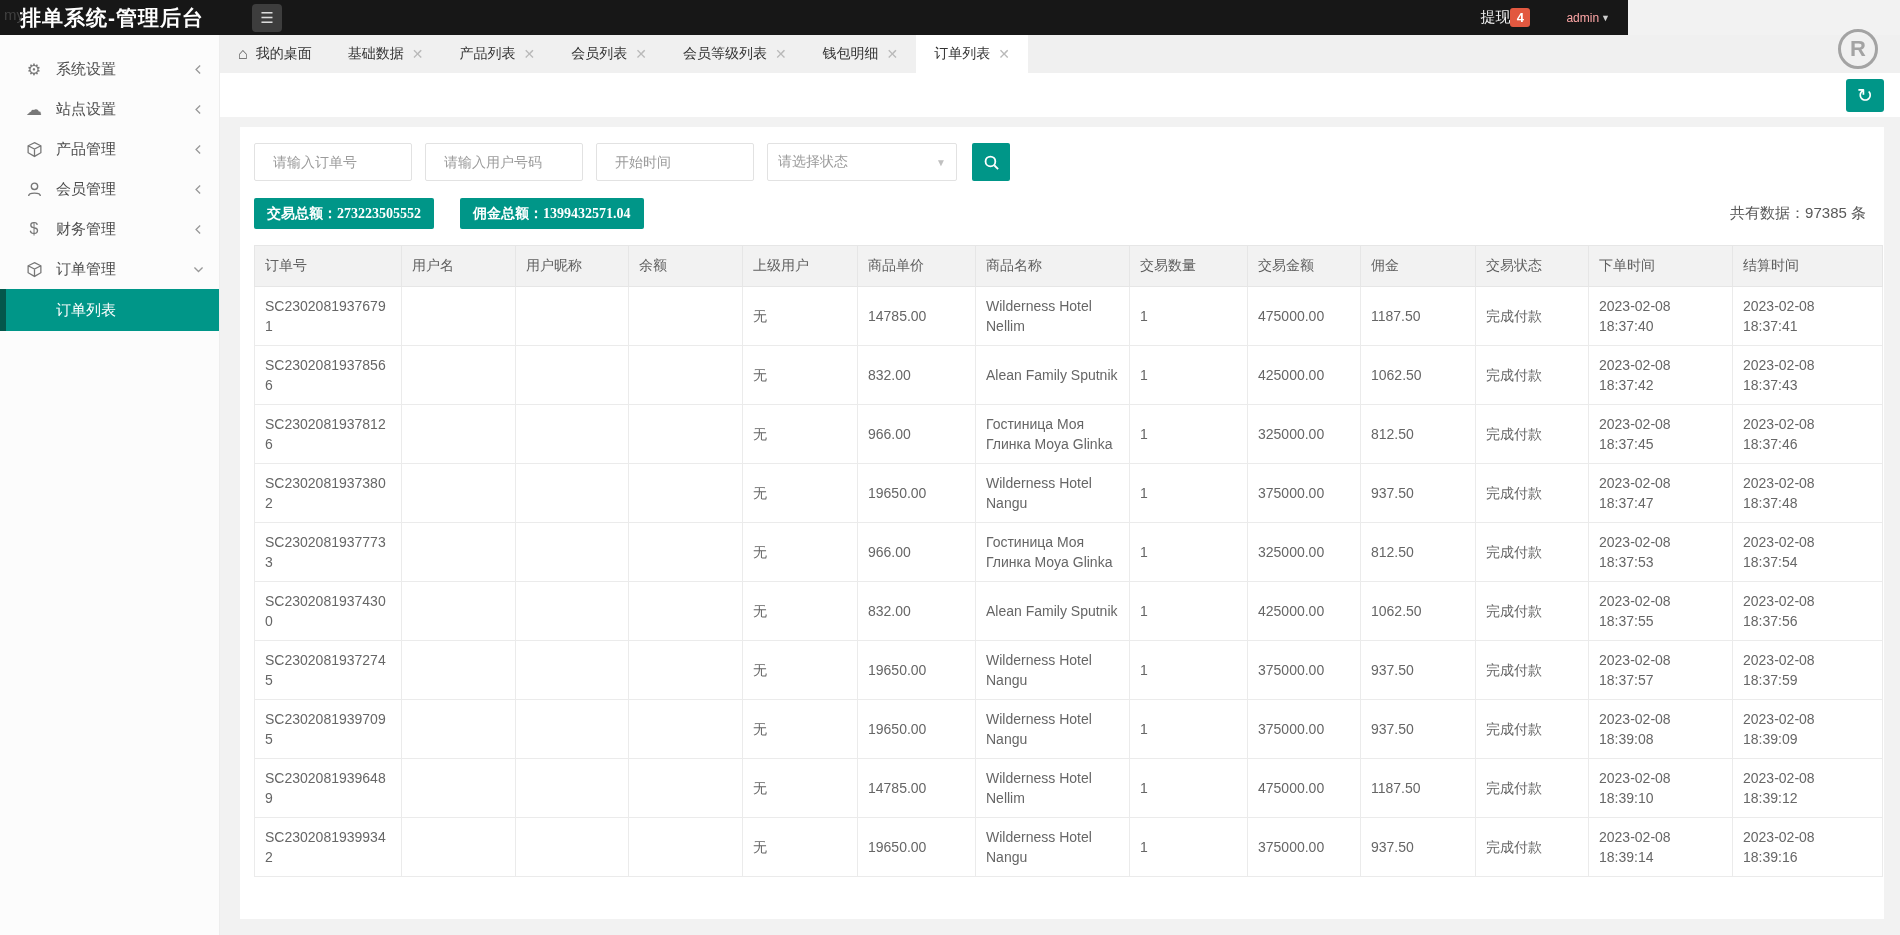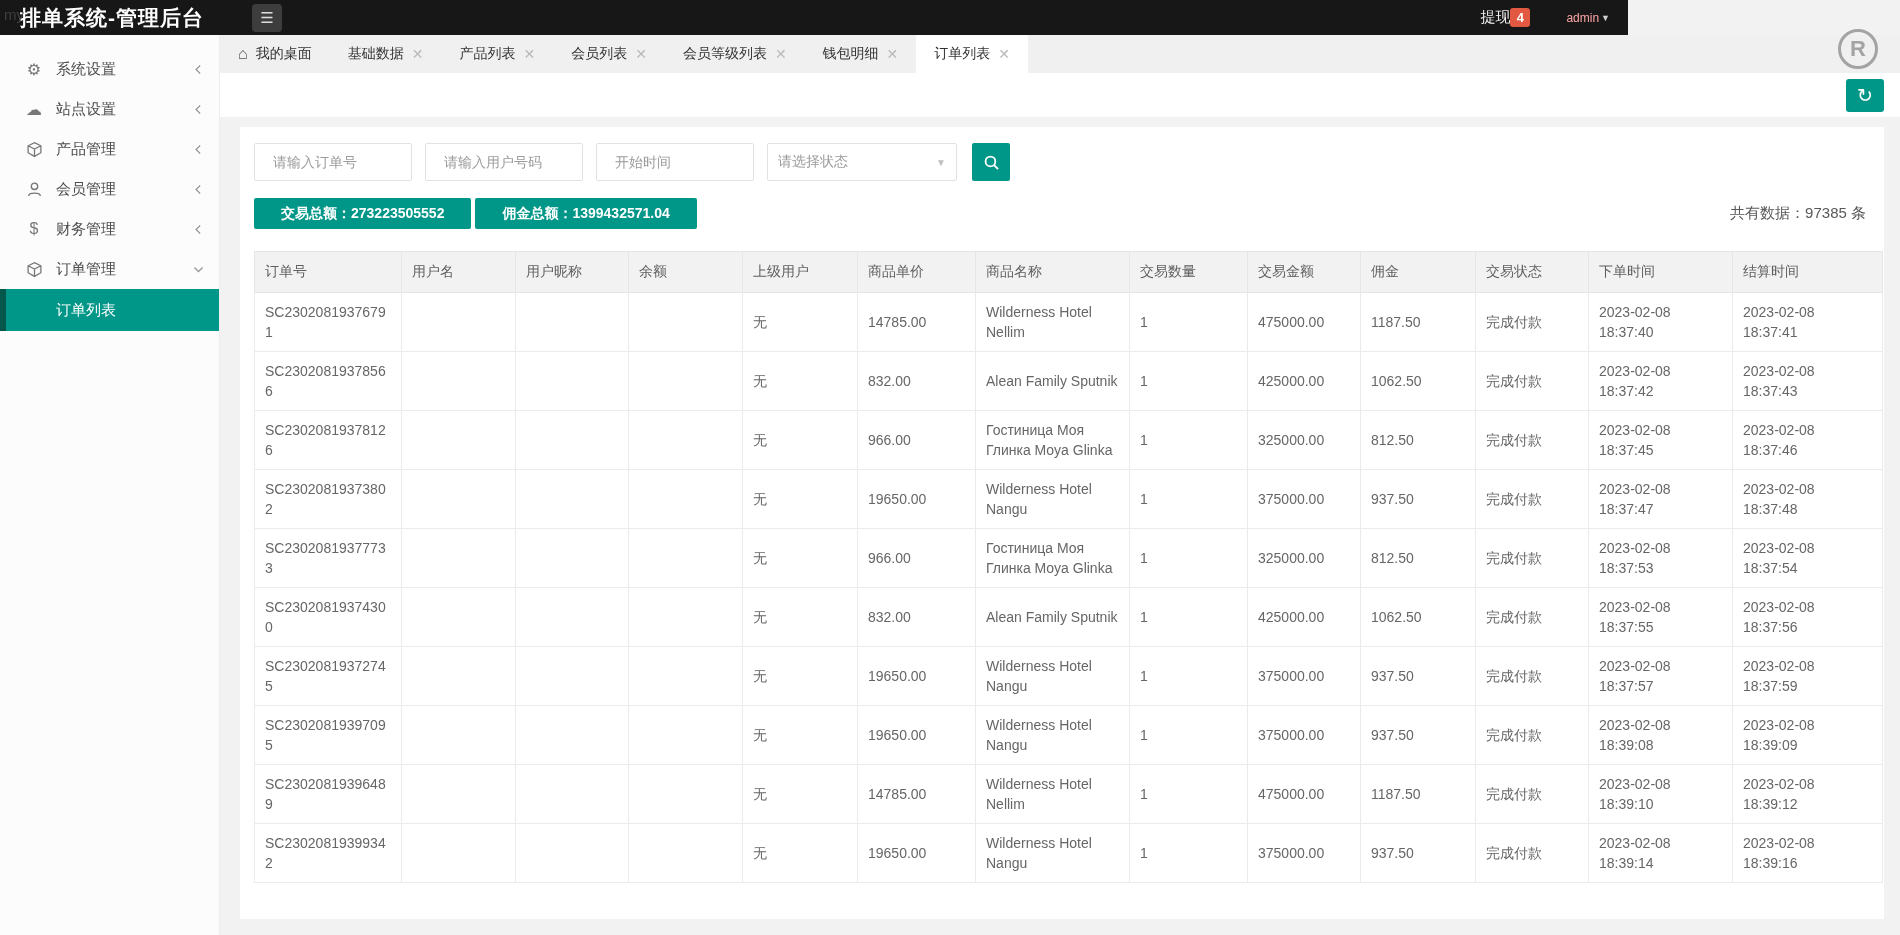--- a/index.html
+++ b/index.html
@@ -40,25 +40,25 @@
   .card { margin:10px 16px 0 20px; background:#ffffff; padding:16px 14px; height:792px; overflow:hidden; }
 
   .filters { display:flex; align-items:center; gap:13px; }
   .f-input { width:158px; height:38px; border:1px solid #e2e2e2; border-radius:2px; padding:0 18px; font-size:14px; color:#444; background:#fff; font-family:inherit; }
   .f-input::placeholder { color:#9b9b9b; }
   .f-select { position:relative; width:190px; height:38px; border:1px solid #e2e2e2; border-radius:2px; background:#fff; display:flex; align-items:center; padding:0 10px; font-size:14px; color:#9b9b9b; cursor:pointer; }
   .f-select .sel-caret { position:absolute; right:10px; color:#c0c0c0; font-size:10px; }
   .search-btn { width:38px; height:38px; background:#009688; border:none; border-radius:2px; cursor:pointer; display:flex; align-items:center; justify-content:center; margin-left:2px; }
 
   .summary { display:flex; align-items:center; margin-top:17px; }
-  .sum-badge { height:31px; line-height:31px; background:#009688; color:#fff; font-size:14px; font-weight:bold; border-radius:2px; padding:0 27px; margin-right:4px; }
+  .sum-badge { height:31px; line-height:31px; background:#009688; color:#fff; font-size:14px; font-weight:bold; border-radius:2px; padding:0 13px; margin-right:26px;font-family:Liberation Serif, serif; }
   .sum-count { margin-left:auto; color:#595959; font-size:15px; padding-right:4px; }
 
   
-  table.grid { width:100%; border-collapse:collapse; table-layout:fixed; margin-top:22px; }
+  table.grid { width:100%; border-collapse:collapse; table-layout:fixed; margin-top:16px; }
   table.grid th { background:#f2f2f2; color:#5f5f5f; font-weight:normal; font-size:14px; text-align:left; padding:11px 10px; border:1px solid #e6e6e6; }
   table.grid td { color:#666; font-size:14px; text-align:left; padding:9px 10px; border:1px solid #ebebeb; background:#fff; line-height:20px; word-wrap:break-word; }
 </style>
 </head>
 <body>
 
 <div class="screen">
 
   <header class="topbar">
     <span class="watermark">my</span>

